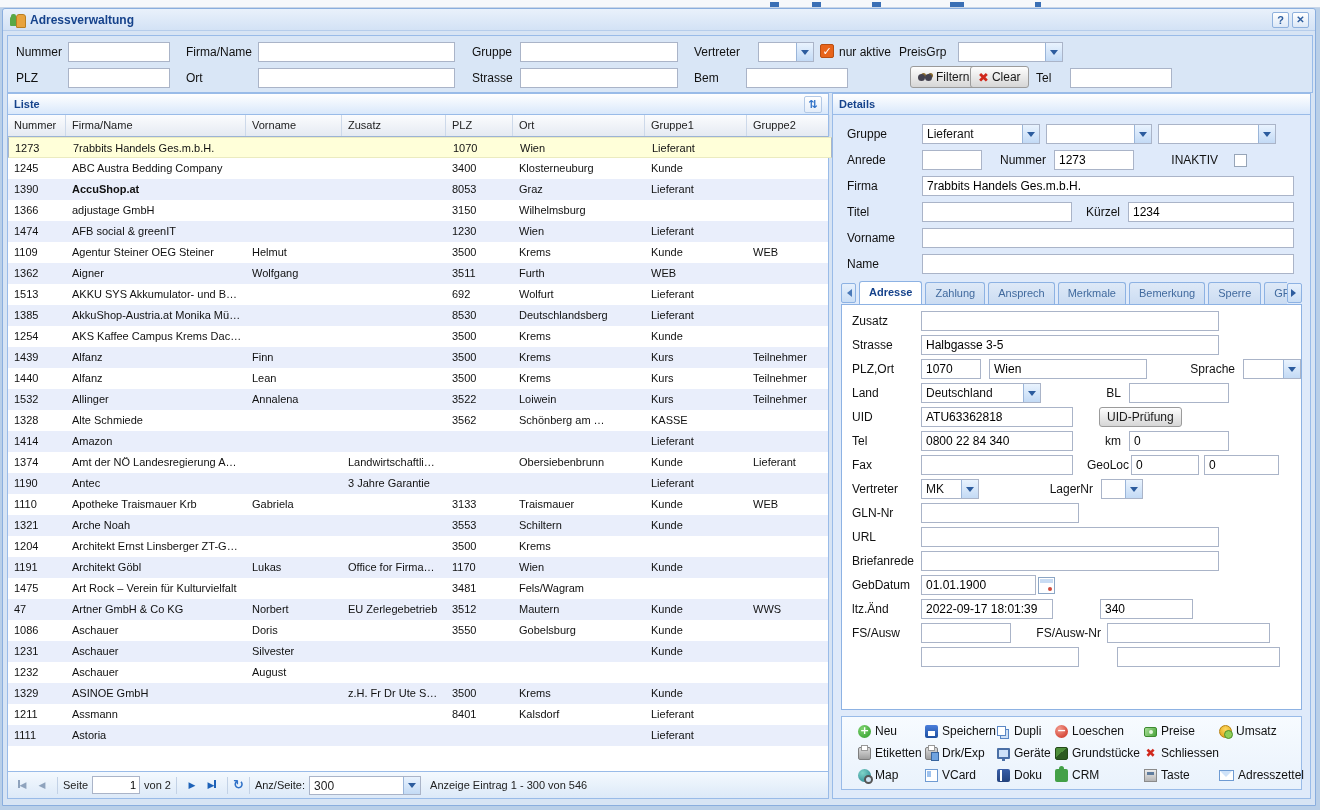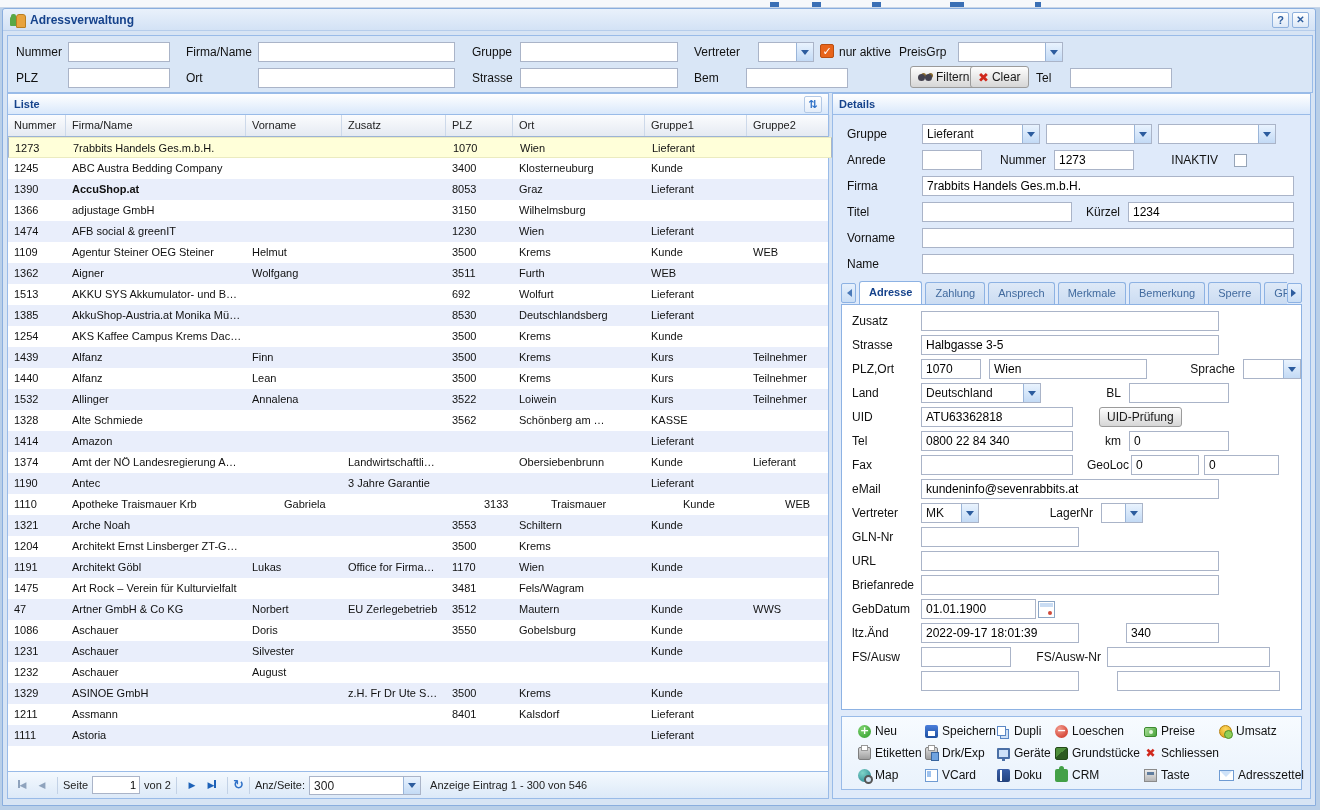--- a/index.html
+++ b/index.html
@@ -369,21 +369,21 @@
           <div class="gcell" style="width: 96px;"></div>
           <div class="gcell" style="width: 104px;">3 Jahre Garantie</div>
           <div class="gcell" style="width: 67px;"></div>
           <div class="gcell" style="width: 132px;"></div>
           <div class="gcell" style="width: 102px;">Lieferant</div>
           <div class="gcell" style="width: 83px;"></div>
         </div>
         <div class="grid-row">
           <div class="gcell" style="width: 58px;">1110</div>
           <div class="gcell" style="width: 180px;">Apotheke Traismauer Krb</div>
-          <div class="gcell" style="width: 96px; margin-left: 32px;">Gabriela</div>
+          <div class="gcell" style="width: 96px;">Gabriela</div>
           <div class="gcell" style="width: 104px;"></div>
           <div class="gcell" style="width: 67px;">3133</div>
           <div class="gcell" style="width: 132px;">Traismauer</div>
           <div class="gcell" style="width: 102px;">Kunde</div>
           <div class="gcell" style="width: 83px;">WEB</div>
         </div>
         <div class="grid-row alt">
           <div class="gcell" style="width: 58px;">1321</div>
           <div class="gcell" style="width: 180px;">Arche Noah</div>
           <div class="gcell" style="width: 96px;"></div>
@@ -621,24 +621,20 @@
         <input style="width: 100px;" value="0">
       </div>
       <div class="trow">
         <span class="fl">Fax</span>
         <input style="width: 152px;" value="">
         <span class="rlab" style="width:58px;padding-right:2px">GeoLoc</span>
         <input style="width: 68px;" value="0">
         <input style="width: 75px; margin-left: 5px;" value="0">
       </div>
       <div class="trow">
-        <span class="fl">eMail</span>
-        <input style="width: 298px;" value="kundeninfo@sevenrabbits.at">
-      </div>
-      <div class="trow">
         <span class="fl">Vertreter</span>
         <div class="sel" style="width:58px">
             <span class="txt">MK</span>
             <span class="trg"></span>
           </div>
         <span class="rlab" style="width:122px">LagerNr</span>
         <div class="sel" style="width:42px">
             <span class="txt"></span>
             <span class="trg"></span>
           </div>
@@ -655,21 +651,21 @@
         <span class="fl">Briefanrede</span>
         <input style="width: 298px;" value="">
       </div>
       <div class="trow">
         <span class="fl">GebDatum</span>
         <input style="width: 115px;" value="01.01.1900">
         <span class="calendar-icon"></span>
       </div>
       <div class="trow">
         <span class="fl">ltz.Änd</span>
-        <input style="width: 158px;" value="2022-09-17 18:01:39">
+        <input style="width: 132px;" value="2022-09-17 18:01:39">
         <input style="width: 93px; margin-left: 47px;" value="340">
       </div>
       <div class="trow">
         <span class="fl">FS/Ausw</span>
         <input style="width: 90px;" value="">
         <span class="rlab" style="width:96px;padding-right:6px">FS/Ausw-Nr</span>
         <input style="width: 163px;" value="">
       </div>
       <div class="trow">
         <span class="fl"></span>

